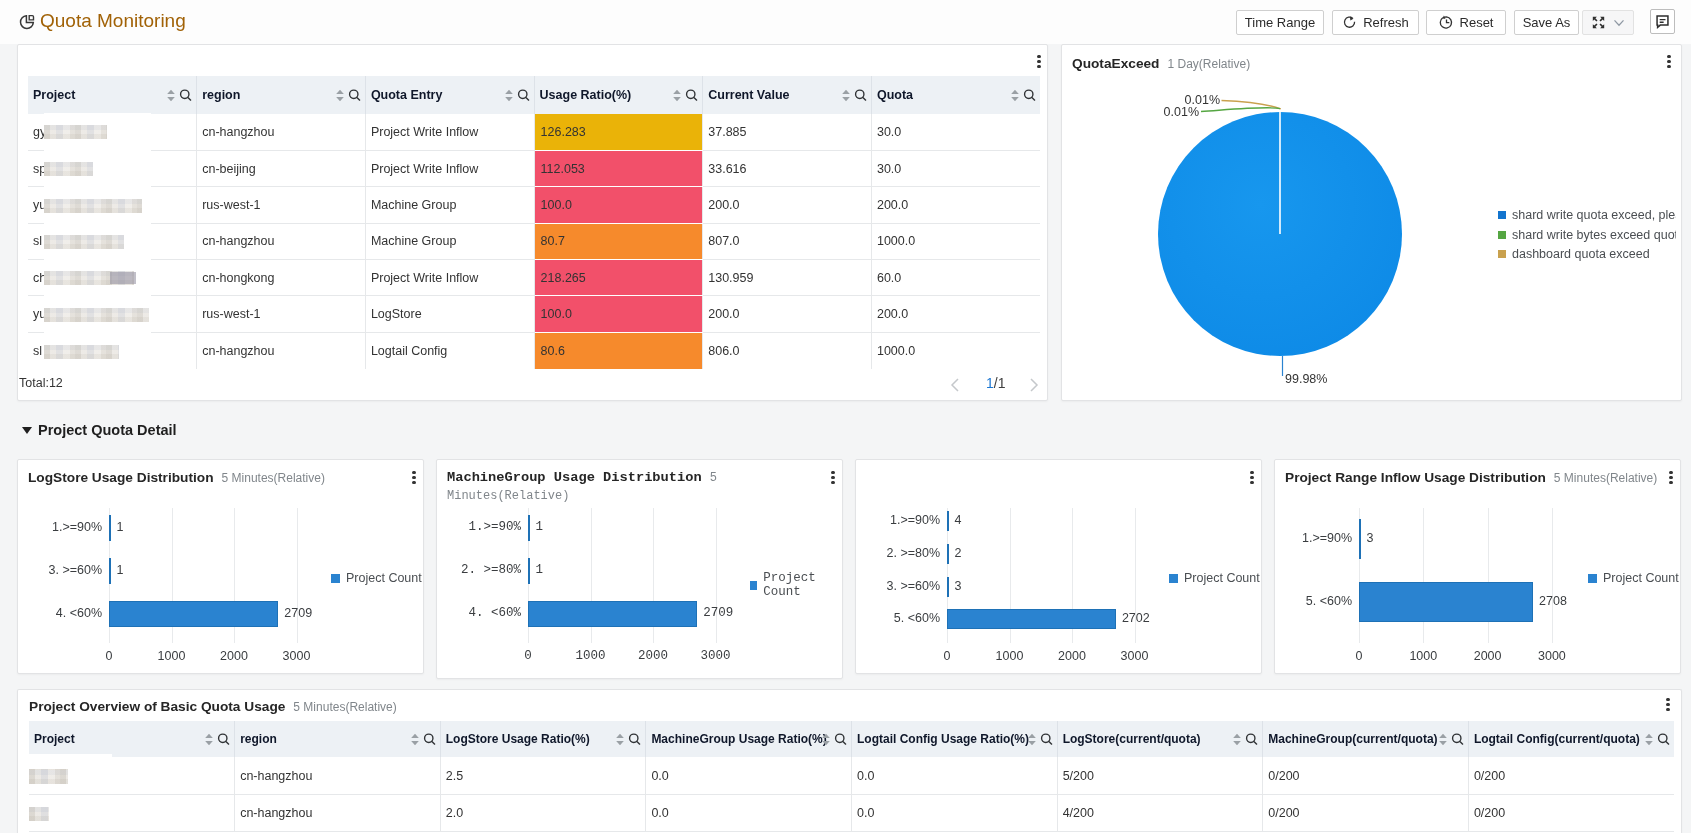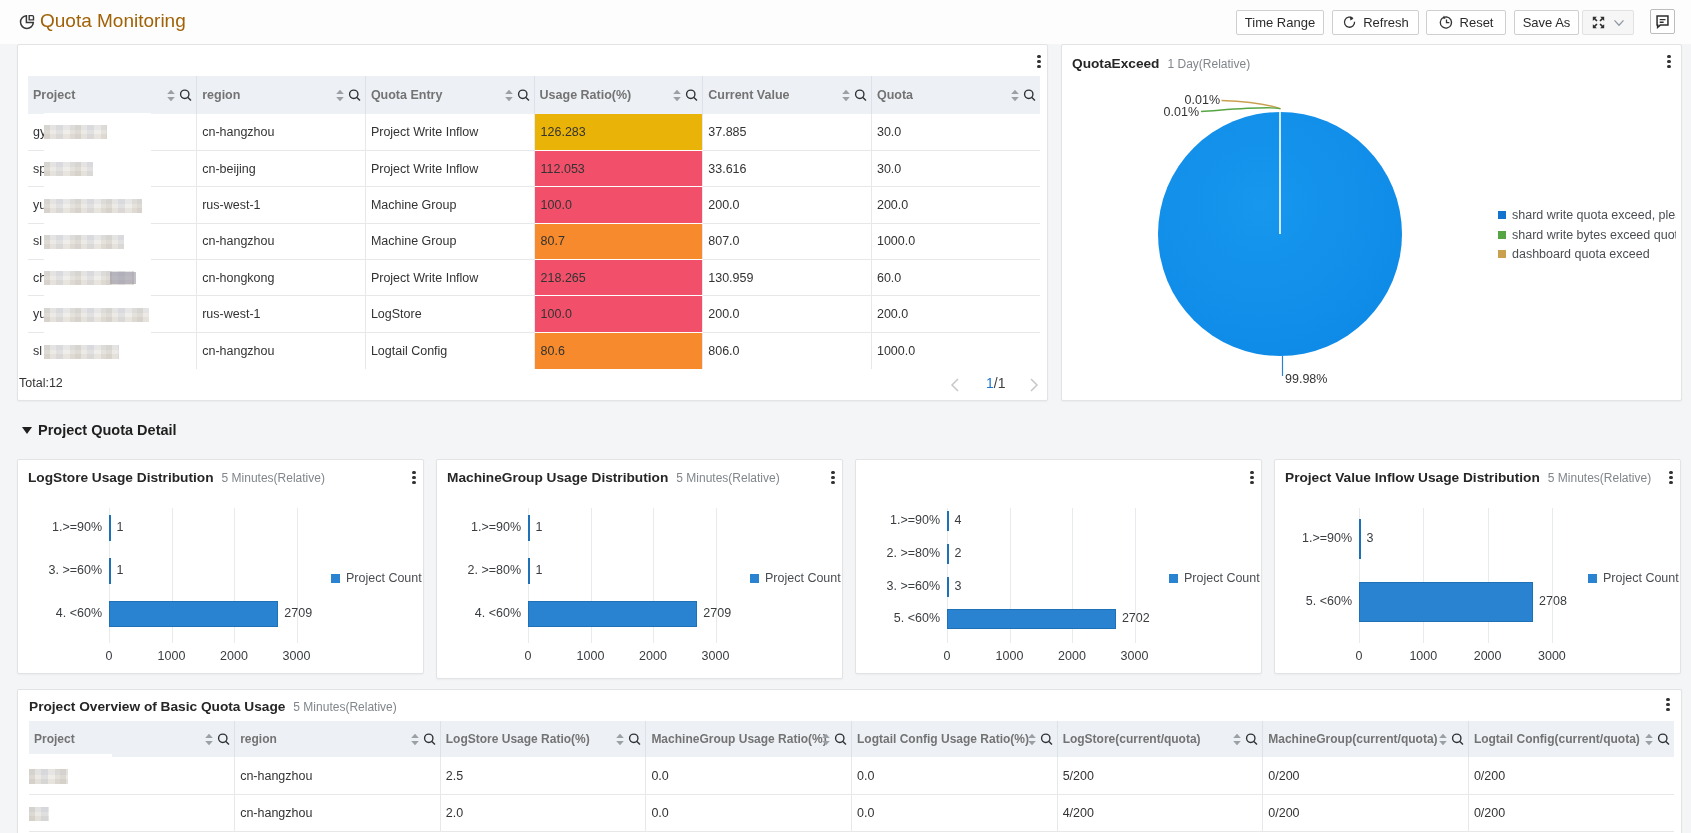--- a/index.html
+++ b/index.html
@@ -6,21 +6,21 @@
 .abs{position:absolute;}
 #stage{position:relative;width:1691px;height:833px;}
 .topbar{position:absolute;left:0;top:0;width:1691px;height:44px;background:#fdfdfd;}
 .panel{position:absolute;background:#fff;border:1px solid #e2e3e5;border-radius:2px;box-shadow:0 1px 2px rgba(0,0,0,.04);}
 .ptitle{font-size:13.7px;font-weight:bold;color:#262626;}
 .psub{font-size:12px;color:#80868b;font-weight:normal;margin-left:8px;}
 .kebab{position:absolute;width:4px;}
 .kebab i{display:block;width:3.2px;height:3.2px;border-radius:50%;background:#333;margin:0 auto 1.6px;}
 table{border-collapse:collapse;table-layout:fixed;}
 th,td{font-size:12.5px;color:#333;text-align:left;font-weight:normal;padding:0 0 0 5px;overflow:hidden;white-space:nowrap;}
-th{background:#edf1f5;font-weight:bold;color:#737373;position:relative;}
+th{background:#edf1f5;font-weight:bold;color:#0f172a;position:relative;}
 .hdrIcons{position:absolute;right:4px;top:50%;transform:translateY(-50%);display:flex;align-items:center;gap:4px;}
 td{border-bottom:1px solid #e6e8ea;border-left:1px solid #e6e8ea;}
 td:first-child{border-left:none;}
 th+th{border-left:1px solid #dde2e8;}
 .cellfill{position:relative;padding:0;}
 .cellfill .fl{position:absolute;left:0;top:0;right:0;bottom:0;display:flex;align-items:center;padding-left:6px;}
 .mosaic{background:
  repeating-linear-gradient(90deg, rgba(173,166,152,.38) 0 6px, rgba(214,210,201,.28) 6px 12px, rgba(168,172,184,.30) 12px 19px, rgba(228,224,217,.26) 19px 26px, rgba(190,183,170,.34) 26px 31px),
  repeating-linear-gradient(0deg, rgba(206,200,190,.45) 0 5px, rgba(235,232,227,.35) 5px 9px, rgba(199,203,211,.4) 9px 14px);
  background-color:#f3f1ee;}
@@ -295,21 +295,21 @@
       <div class="bar" style="left:91px;top:55.0px;width:1.6px;height:26px;"></div>
       <div class="vlab" style="left:98.6px;top:60px;">1</div>
       <div class="ylab" style="left:0;top:103px;width:84px;text-align:right;">3. &gt;=60%</div>
       <div class="bar" style="left:91px;top:98.0px;width:1.6px;height:26px;"></div>
       <div class="vlab" style="left:98.6px;top:103px;">1</div>
       <div class="ylab" style="left:0;top:146px;width:84px;text-align:right;">4. &lt;60%</div>
       <div class="bar" style="left:91px;top:141.0px;width:169.3px;height:26px;"></div>
       <div class="vlab" style="left:266.3px;top:146px;">2709</div>
       <div class="abs" style="left:313px;top:111px;font-size:12.5px;color:#4a4e52;display:flex;align-items:center;"><span class="legsq" style="background:#2a83d0;"></span>Project Count</div>
     </div>
-<div class="panel" style="left:436px;top:459px;width:407px;height:220px;">
+<div class="panel" style="left:436px;top:459px;width:407px;height:220px;font-family:Liberation Mono, monospace;">
       <div class="abs" style="left:10px;top:8px;"><span class="ptitle">MachineGroup Usage Distribution</span><span class="psub">5 Minutes(Relative)</span></div>
       <div class="kebab" style="left:394px;top:11px">
         <i></i>
         <i></i>
         <i></i>
       </div>
       <div class="gline" style="left:91.0px;top:48px;height:135px;"></div>
       <div class="xlab" style="left:63.0px;top:189px;width:56px;text-align:center;">0</div>
       <div class="gline" style="left:153.5px;top:48px;height:135px;"></div>
       <div class="xlab" style="left:125.5px;top:189px;width:56px;text-align:center;">1000</div>
@@ -350,21 +350,21 @@
       <div class="vlab" style="left:98.6px;top:86px;">2</div>
       <div class="ylab" style="left:0;top:119px;width:84px;text-align:right;">3. &gt;=60%</div>
       <div class="bar" style="left:91px;top:117.0px;width:1.6px;height:20px;"></div>
       <div class="vlab" style="left:98.6px;top:119px;">3</div>
       <div class="ylab" style="left:0;top:151px;width:84px;text-align:right;">5. &lt;60%</div>
       <div class="bar" style="left:91px;top:149.0px;width:168.9px;height:20px;"></div>
       <div class="vlab" style="left:265.9px;top:151px;">2702</div>
       <div class="abs" style="left:313px;top:111px;font-size:12.5px;color:#4a4e52;display:flex;align-items:center;"><span class="legsq" style="background:#2a83d0;"></span>Project Count</div>
     </div>
 <div class="panel" style="left:1274px;top:459px;width:407px;height:215px;">
-      <div class="abs" style="left:10px;top:8px;"><span class="ptitle">Project Value Inflow Usage Distribution</span><span class="psub">5 Minutes(Relative)</span></div>
+      <div class="abs" style="left:10px;top:8px;"><span class="ptitle">Project Range Inflow Usage Distribution</span><span class="psub">5 Minutes(Relative)</span></div>
       <div class="kebab" style="left:394px;top:11px">
         <i></i>
         <i></i>
         <i></i>
       </div>
       <div class="gline" style="left:84.0px;top:48px;height:135px;"></div>
       <div class="xlab" style="left:56.0px;top:189px;width:56px;text-align:center;">0</div>
       <div class="gline" style="left:148.3px;top:48px;height:135px;"></div>
       <div class="xlab" style="left:120.3px;top:189px;width:56px;text-align:center;">1000</div>
       <div class="gline" style="left:212.6px;top:48px;height:135px;"></div>

